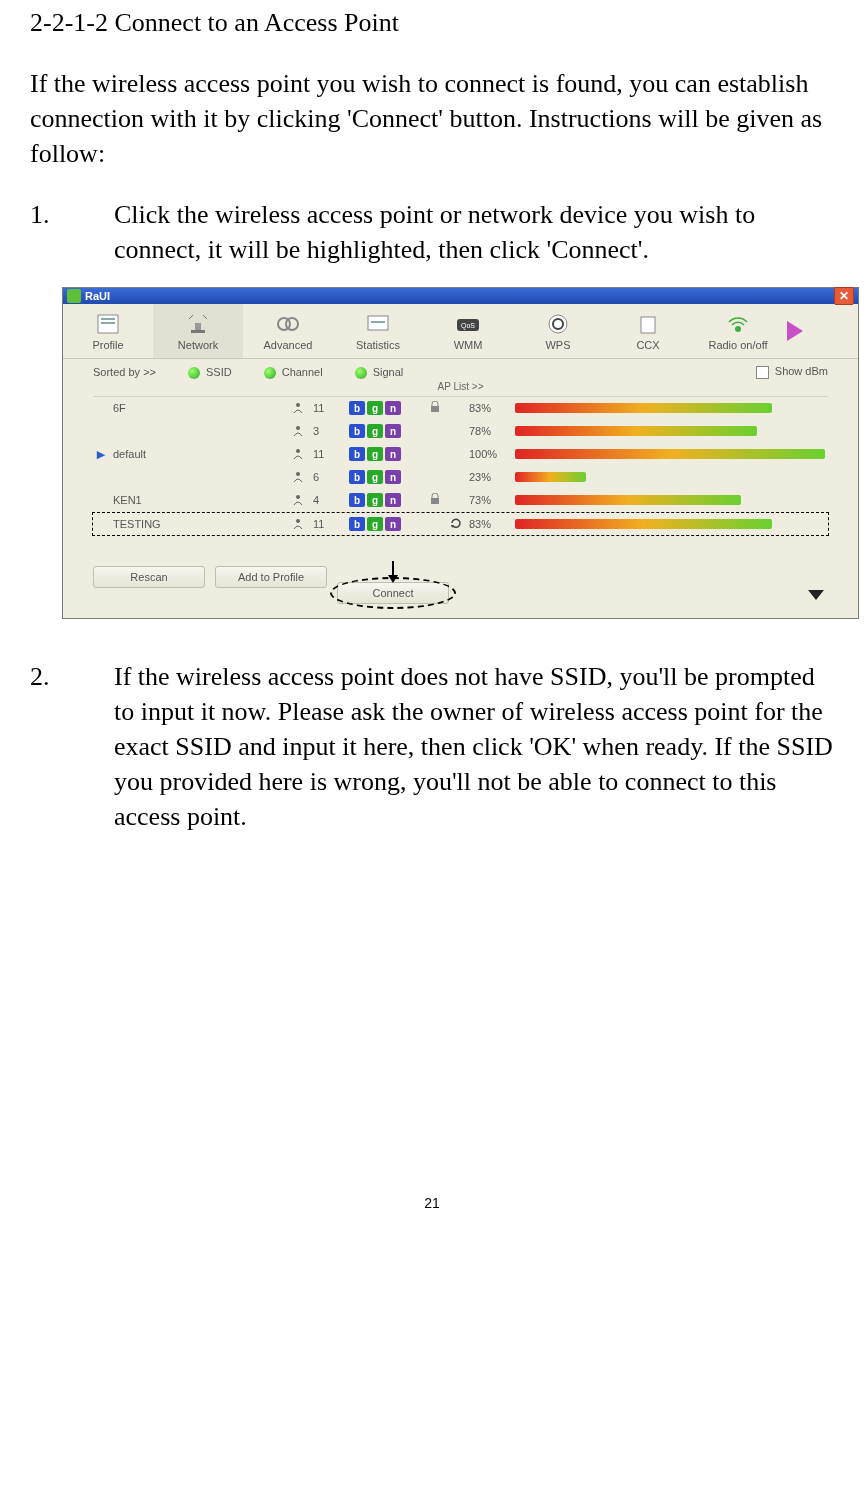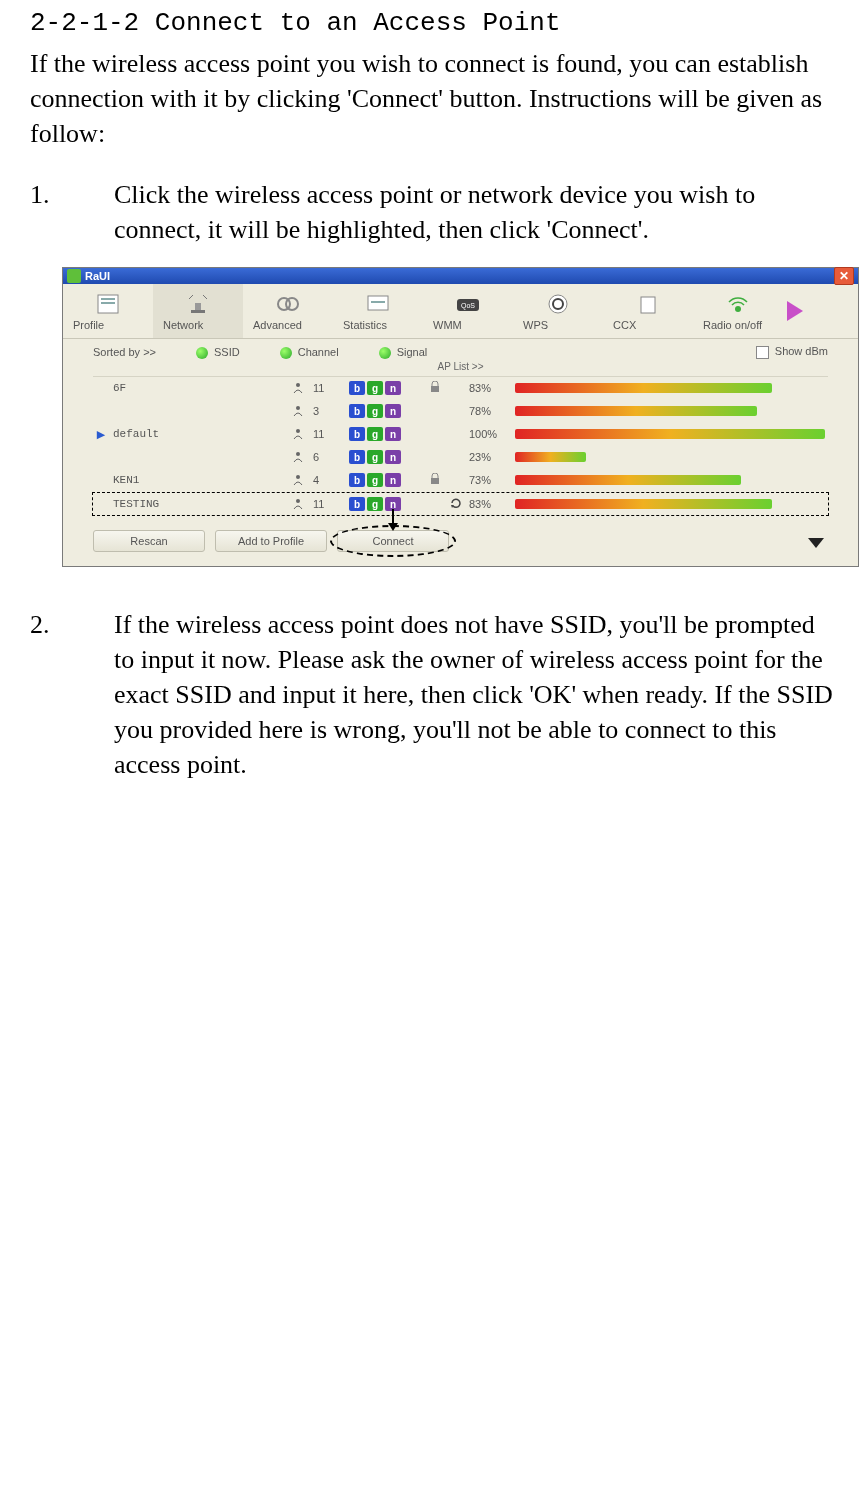--- a/index.html
+++ b/index.html
@@ -8,22 +8,21 @@
     font-family: "Times New Roman", serif;
     background: #fff;
     width: 864px;
   }
   .page {
     padding: 8px 30px 40px 30px;
     box-sizing: border-box;
   }
   .heading {
     font-size: 26px;
-    margin: 0 0 8px 0;
-    font-family: Liberation Mono, monospace;
+    margin: 0 0 28px 0;
   }
   .intro {
     font-size: 26px;
     line-height: 1.35;
     margin-bottom: 26px;
   }
   .step {
     display: flex;
     font-size: 26px;
     line-height: 1.35;
@@ -68,36 +67,37 @@
   .toolbar {
     display: flex;
     align-items: stretch;
     border-bottom: 1px solid #c9c7b8;
     background: #efede0;
     height: 54px;
   }
   .tbtn {
     display: flex;
     flex-direction: column;
+    align-items: center;
     justify-content: center;
     padding: 4px 10px;
     color: #555;
     gap: 2px;
     min-width: 70px;
   }
   .tbtn.active { background: #e2e0d2; }
   .tbtn .ticon { height: 26px; display:flex; align-items:center; justify-content:center; }
   .arrow-right {
     width: 24px; display:flex; align-items:center; justify-content:center;
   }
   .sortrow {
     display: flex;
     align-items: center;
     padding: 6px 30px 2px 30px;
-    gap: 40px;
+    gap: 32px;
     color: #555;
   }
   .sortrow .spacer { flex:1; }
   .greencircle {
     width: 12px; height: 12px; border-radius: 50%;
     background: radial-gradient(circle at 35% 35%, #9cff6a, #2aa82a);
     display:inline-block; margin-right:6px; vertical-align:middle;
   }
   .aplist-label {
     text-align: center; color:#666; font-size:10px; padding-bottom:4px;
@@ -110,21 +110,21 @@
     display: flex;
     align-items: center;
     height: 22px;
     border-bottom: 1px dotted transparent;
   }
   .aprow.selected {
     border: 1px dashed #000;
     margin: 0 -1px;
   }
   .aprow .marker { width: 16px; display:flex; justify-content:center; color:#2a5bd0; }
-  .aprow .ssid { width: 170px; padding-left: 4px; color:#555;font-family:Liberation Mono, monospace; }
+  .aprow .ssid { width: 170px; padding-left: 4px; color:#555; }
   .aprow .handicon { width: 30px; display:flex; justify-content:center; }
   .aprow .chan { width: 36px; color:#555; }
   .aprow .badges { width: 80px; display:flex; gap:2px; }
   .badge-b,.badge-g,.badge-n {
     width:16px; height:14px; border-radius:2px; color:#fff; font-size:10px;
     display:flex; align-items:center; justify-content:center; font-weight:bold;
   }
   .badge-b{background:#2a4fd0;} .badge-g{background:#2aa82a;} .badge-n{background:#7a3fa8;}
   .aprow .lock { width: 20px; }
   .aprow .refresh { width: 20px; color:#444; }
@@ -145,20 +145,21 @@
     background: linear-gradient(#f7f6ef,#e6e4d5);
     border: 1px solid #bfbdae;
     border-radius: 3px;
     padding: 4px 0;
     width: 110px;
     text-align: center;
     color: #555;
   }
   .connect-highlight {
     position: relative;
+    margin-top: 32px;
   }
   .connect-highlight::before {
     content:"";
     position:absolute;
     left:-8px; top:-6px; right:-8px; bottom:-6px;
     border: 2px dashed #000;
     border-radius: 50%;
   }
   .arrow-down {
     position:absolute; left:50%; top:-22px; transform:translateX(-50%);
@@ -458,13 +459,14 @@
       </div>
     </div>
   </div>
 
 
   <div class="step">
     <div class="step-num">2.</div>
     <div class="step-body">If the wireless access point does not have SSID, you'll be prompted to input it now. Please ask the owner of wireless access point for the exact SSID and input it here, then click 'OK' when ready. If the SSID you provided here is wrong, you'll not be able to connect to this access point.</div>
   </div>
 
+  <div class="page-number">21</div>
 </div>
 
 </body></html>

